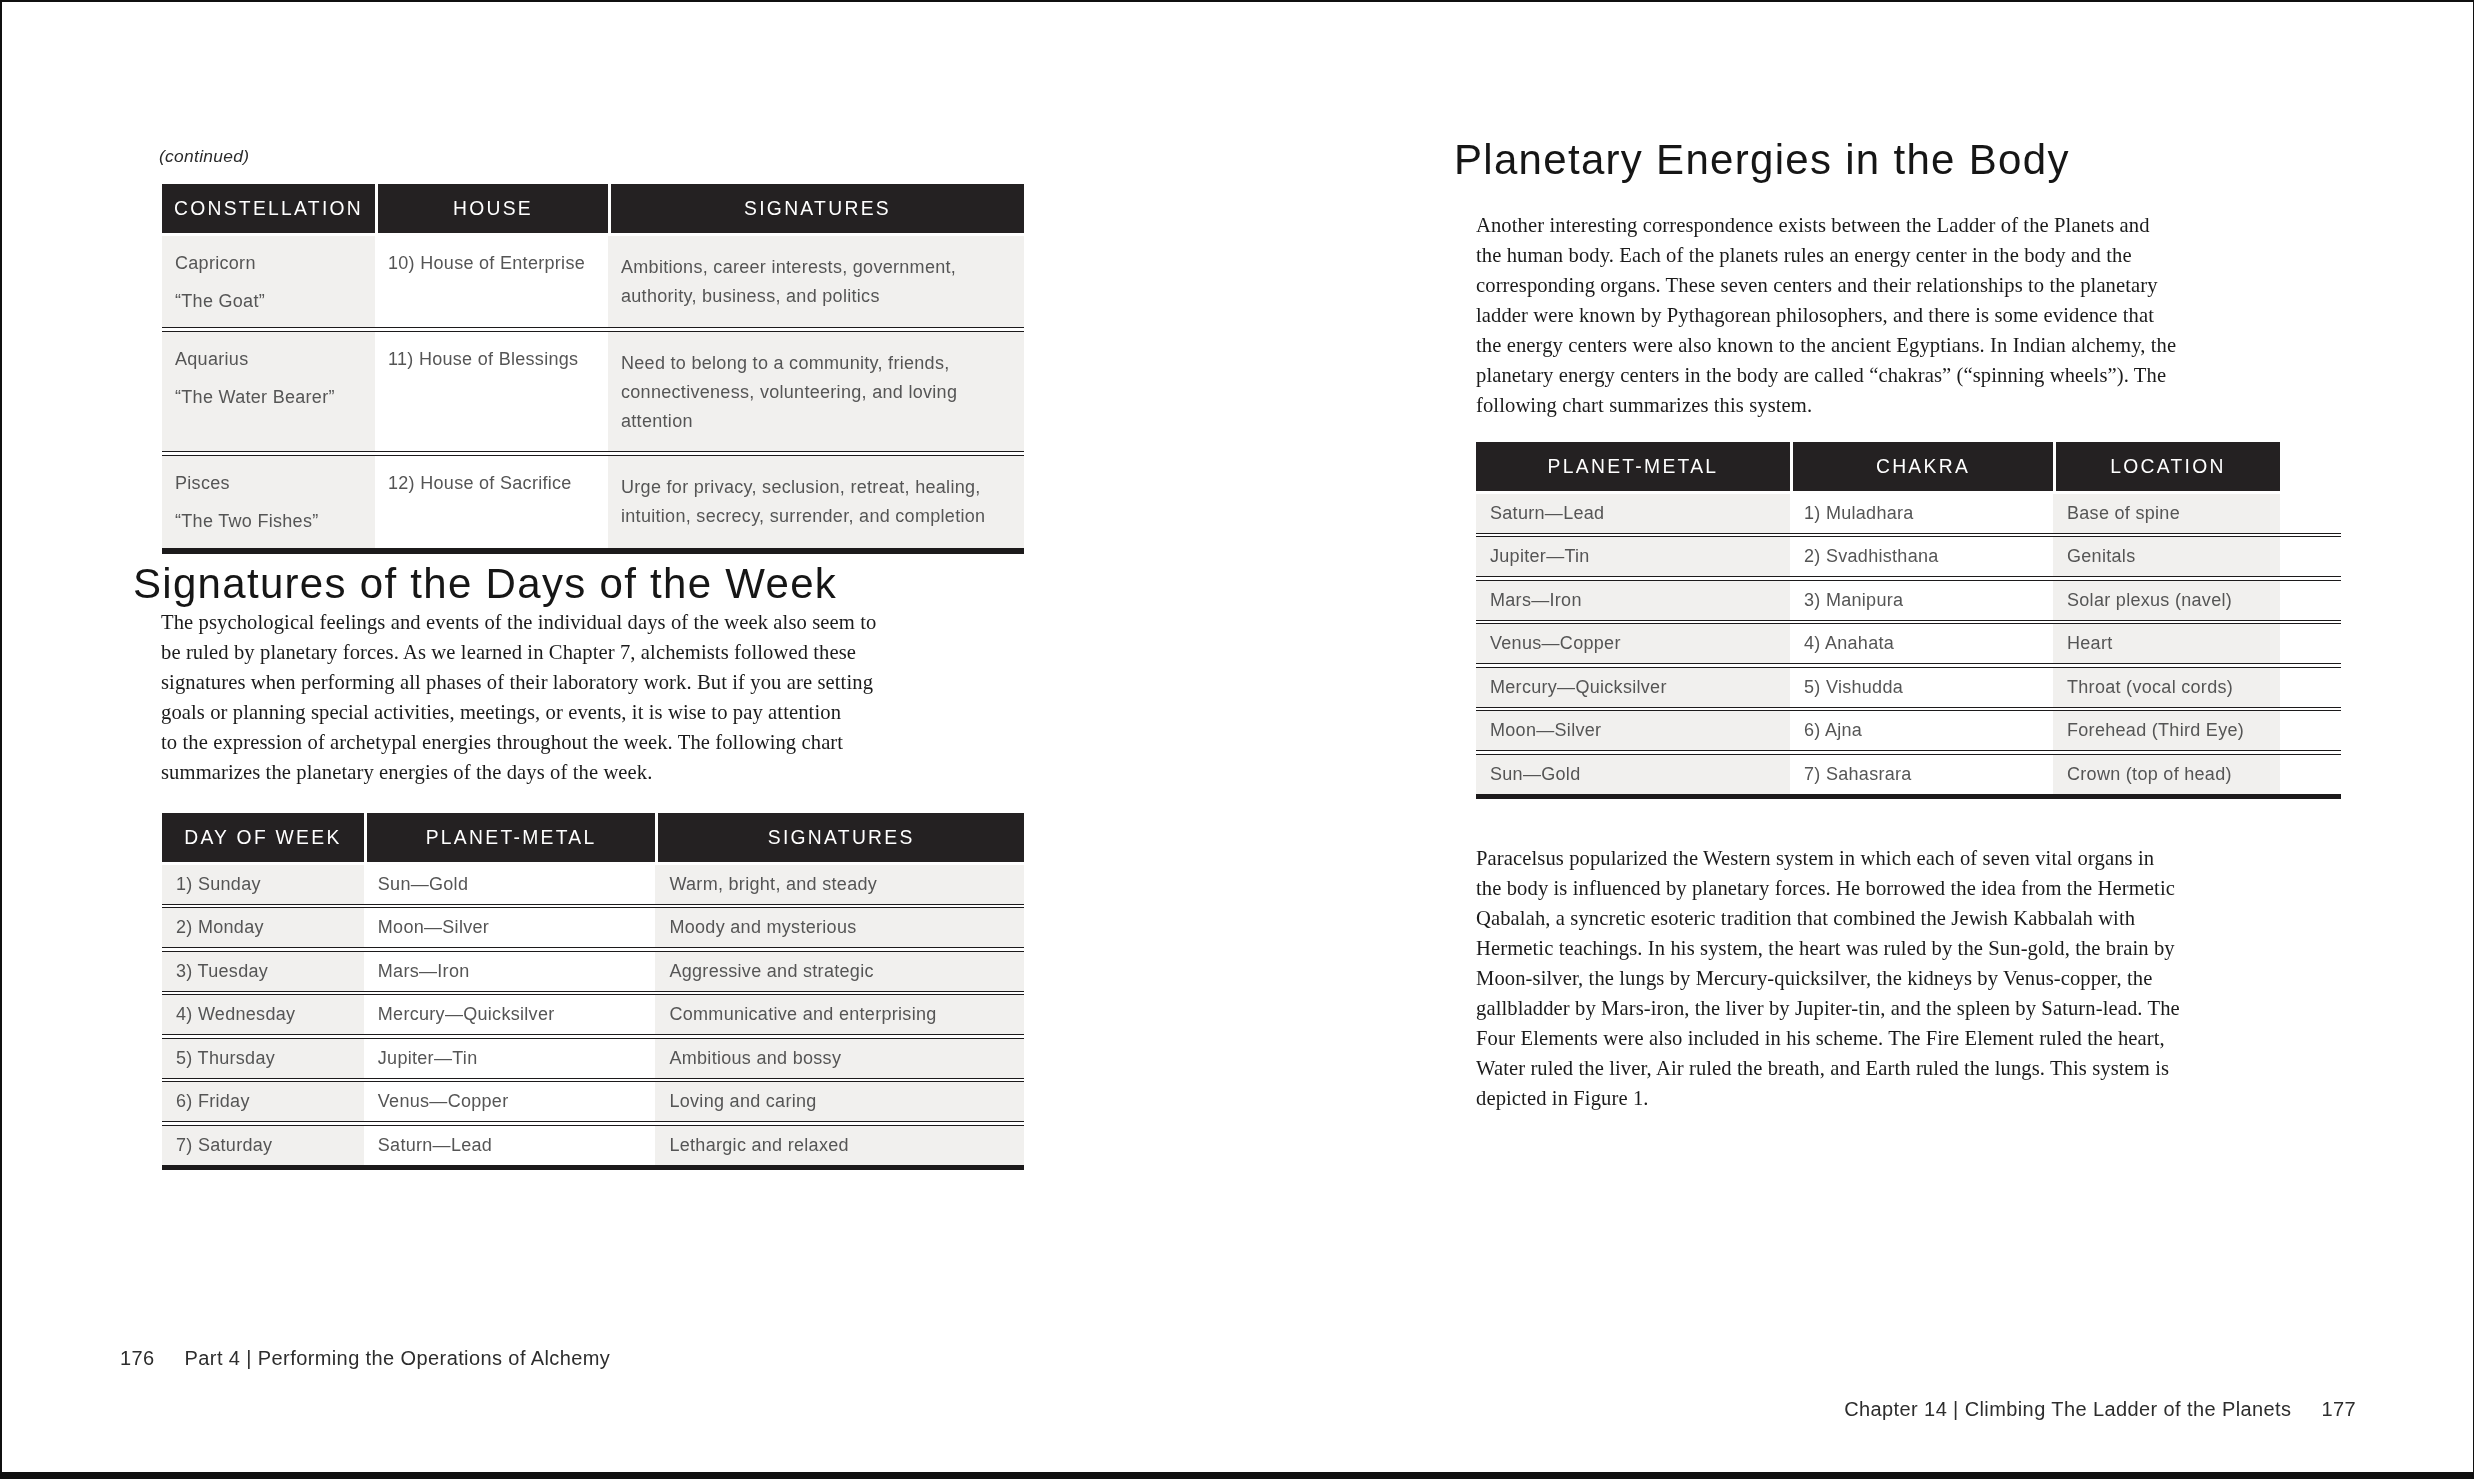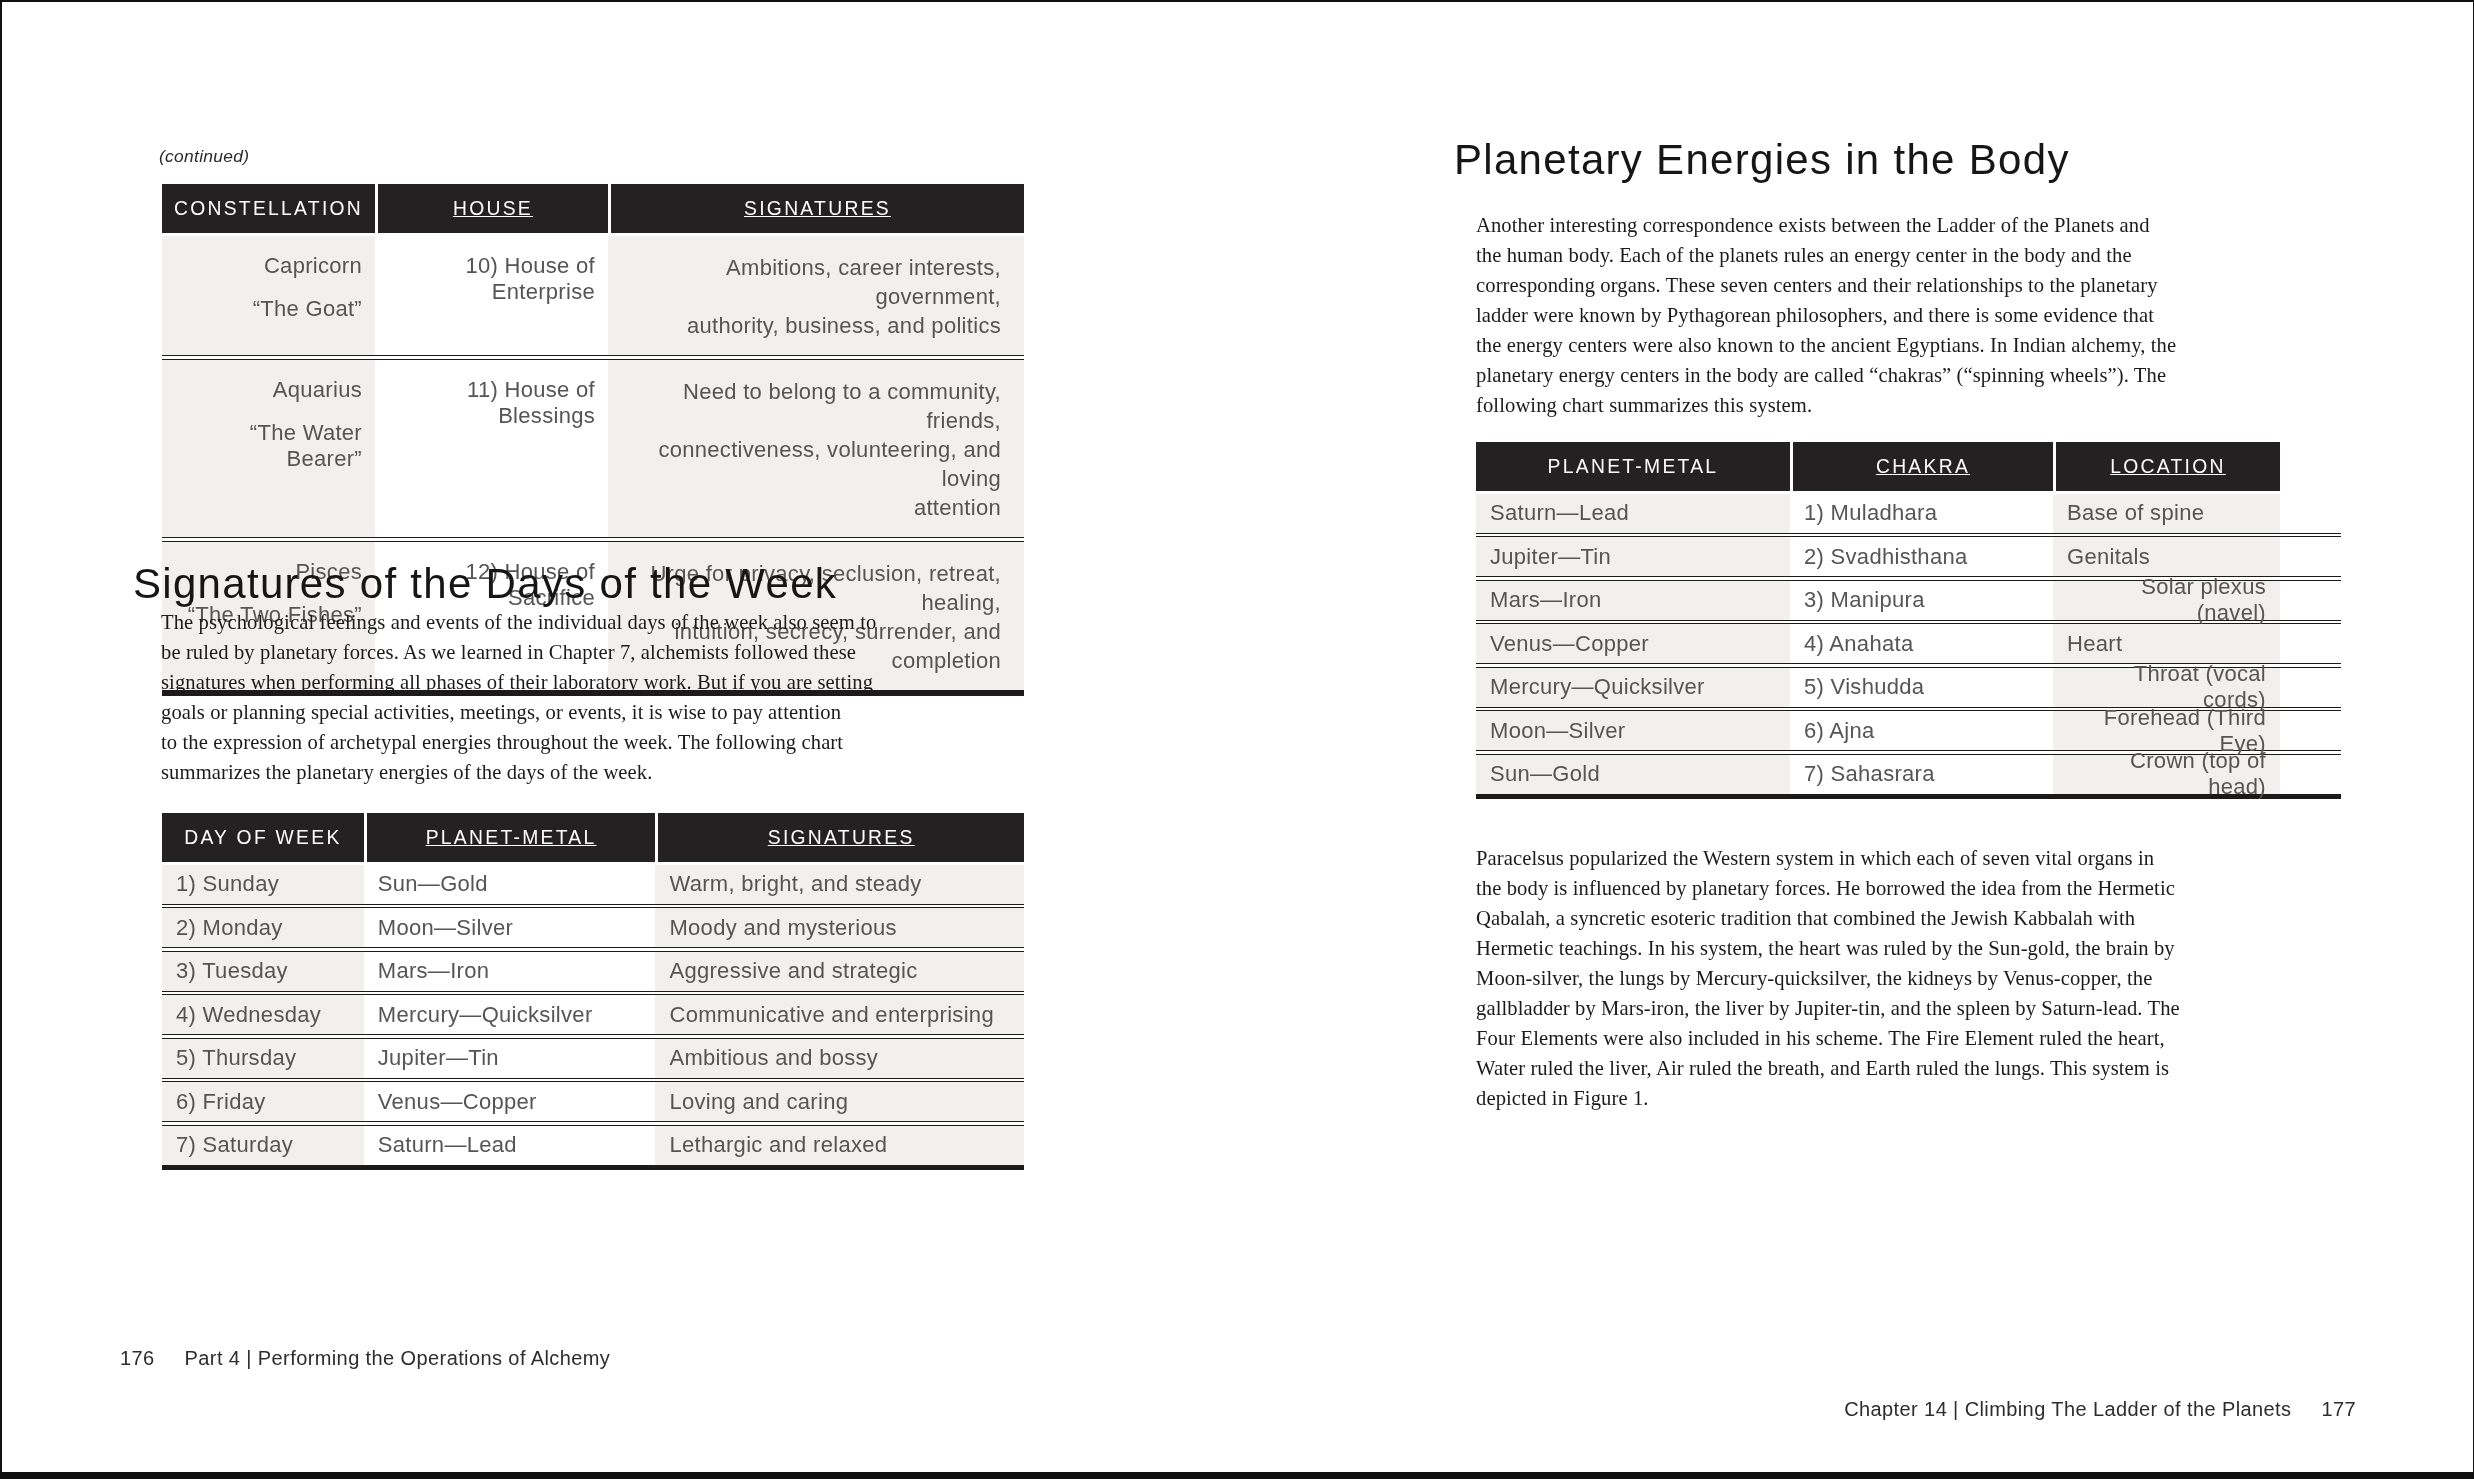--- a/index.html
+++ b/index.html
@@ -24,25 +24,25 @@
   .abs{position:absolute;}
 
   
   .btable{position:absolute;}
   .thead{display:flex;}
   .th{
     background:var(--header-bg);color:#ffffff;height:49px;
     display:flex;align-items:center;justify-content:center;
     font-size:19.3px;letter-spacing:2.3px;font-weight:300;
   }
-  .th + .th{border-left:3.2px solid #ffffff;text-decoration:underline;}
+  .th + .th{border-left:3.2px solid #ffffff;}
   .tbody{margin-top:2.6px;}
   .tr{display:flex;}
   .td{
-    font-weight:300;color:var(--table-text);font-size:22px;letter-spacing:0.3px;text-align:right;
+    font-weight:300;color:var(--table-text);font-size:18px;letter-spacing:0.3px;
   }
   .shaded{background:var(--shaded-cell);}
   .sep{
     height:4.5px;background:#ffffff;
     border-top:1.9px solid var(--rule);border-bottom:1.3px solid var(--rule);
   }
   .tfoot{height:5.8px;background:var(--rule);}
 
   
   .t-const{left:162px;top:184px;width:862px;}

